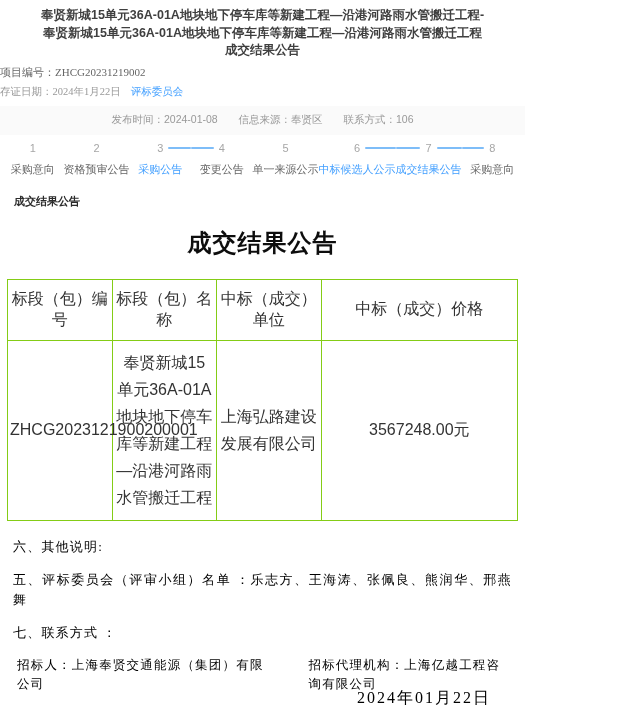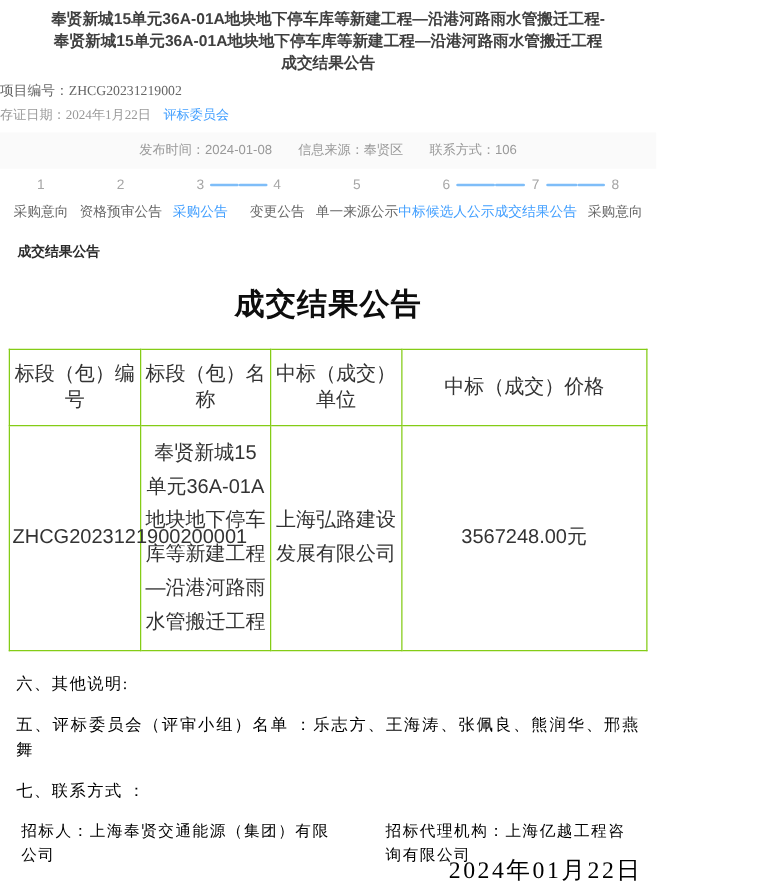--- a/index.html
+++ b/index.html
@@ -78,23 +78,23 @@
 
   
   .contacts { display:flex; margin:2px 13px 0 13px; }
   .contact-col { font-family:"Liberation Serif", serif; font-size:12.5px; color:#000; letter-spacing:1.2px; }
   .contact-col.left  { width:54%; padding-right:18px; padding-left:4px; }
   .contact-col.right { width:46%; padding-left:26px; }
   .contact-line { margin-bottom:7px; line-height:1.5; }
 
   
   .footer-date {
-    position:absolute; right:11px; bottom:8px;
+    position:absolute; right:34px; bottom:8px;
     font-family:"Liberation Serif", serif;
-    font-size:19px; color:#000; letter-spacing:2px;
+    font-size:16px; color:#000; letter-spacing:2px;
   }
 </style>
 </head>
 <body>
 
 <div class="page">
 
   <div class="doc-title">奉贤新城15单元36A-01A地块地下停车库等新建工程—沿港河路雨水管搬迁工程-奉贤新城15单元36A-01A地块地下停车库等新建工程—沿港河路雨水管搬迁工程成交结果公告</div>
 
   <div class="meta-row">

